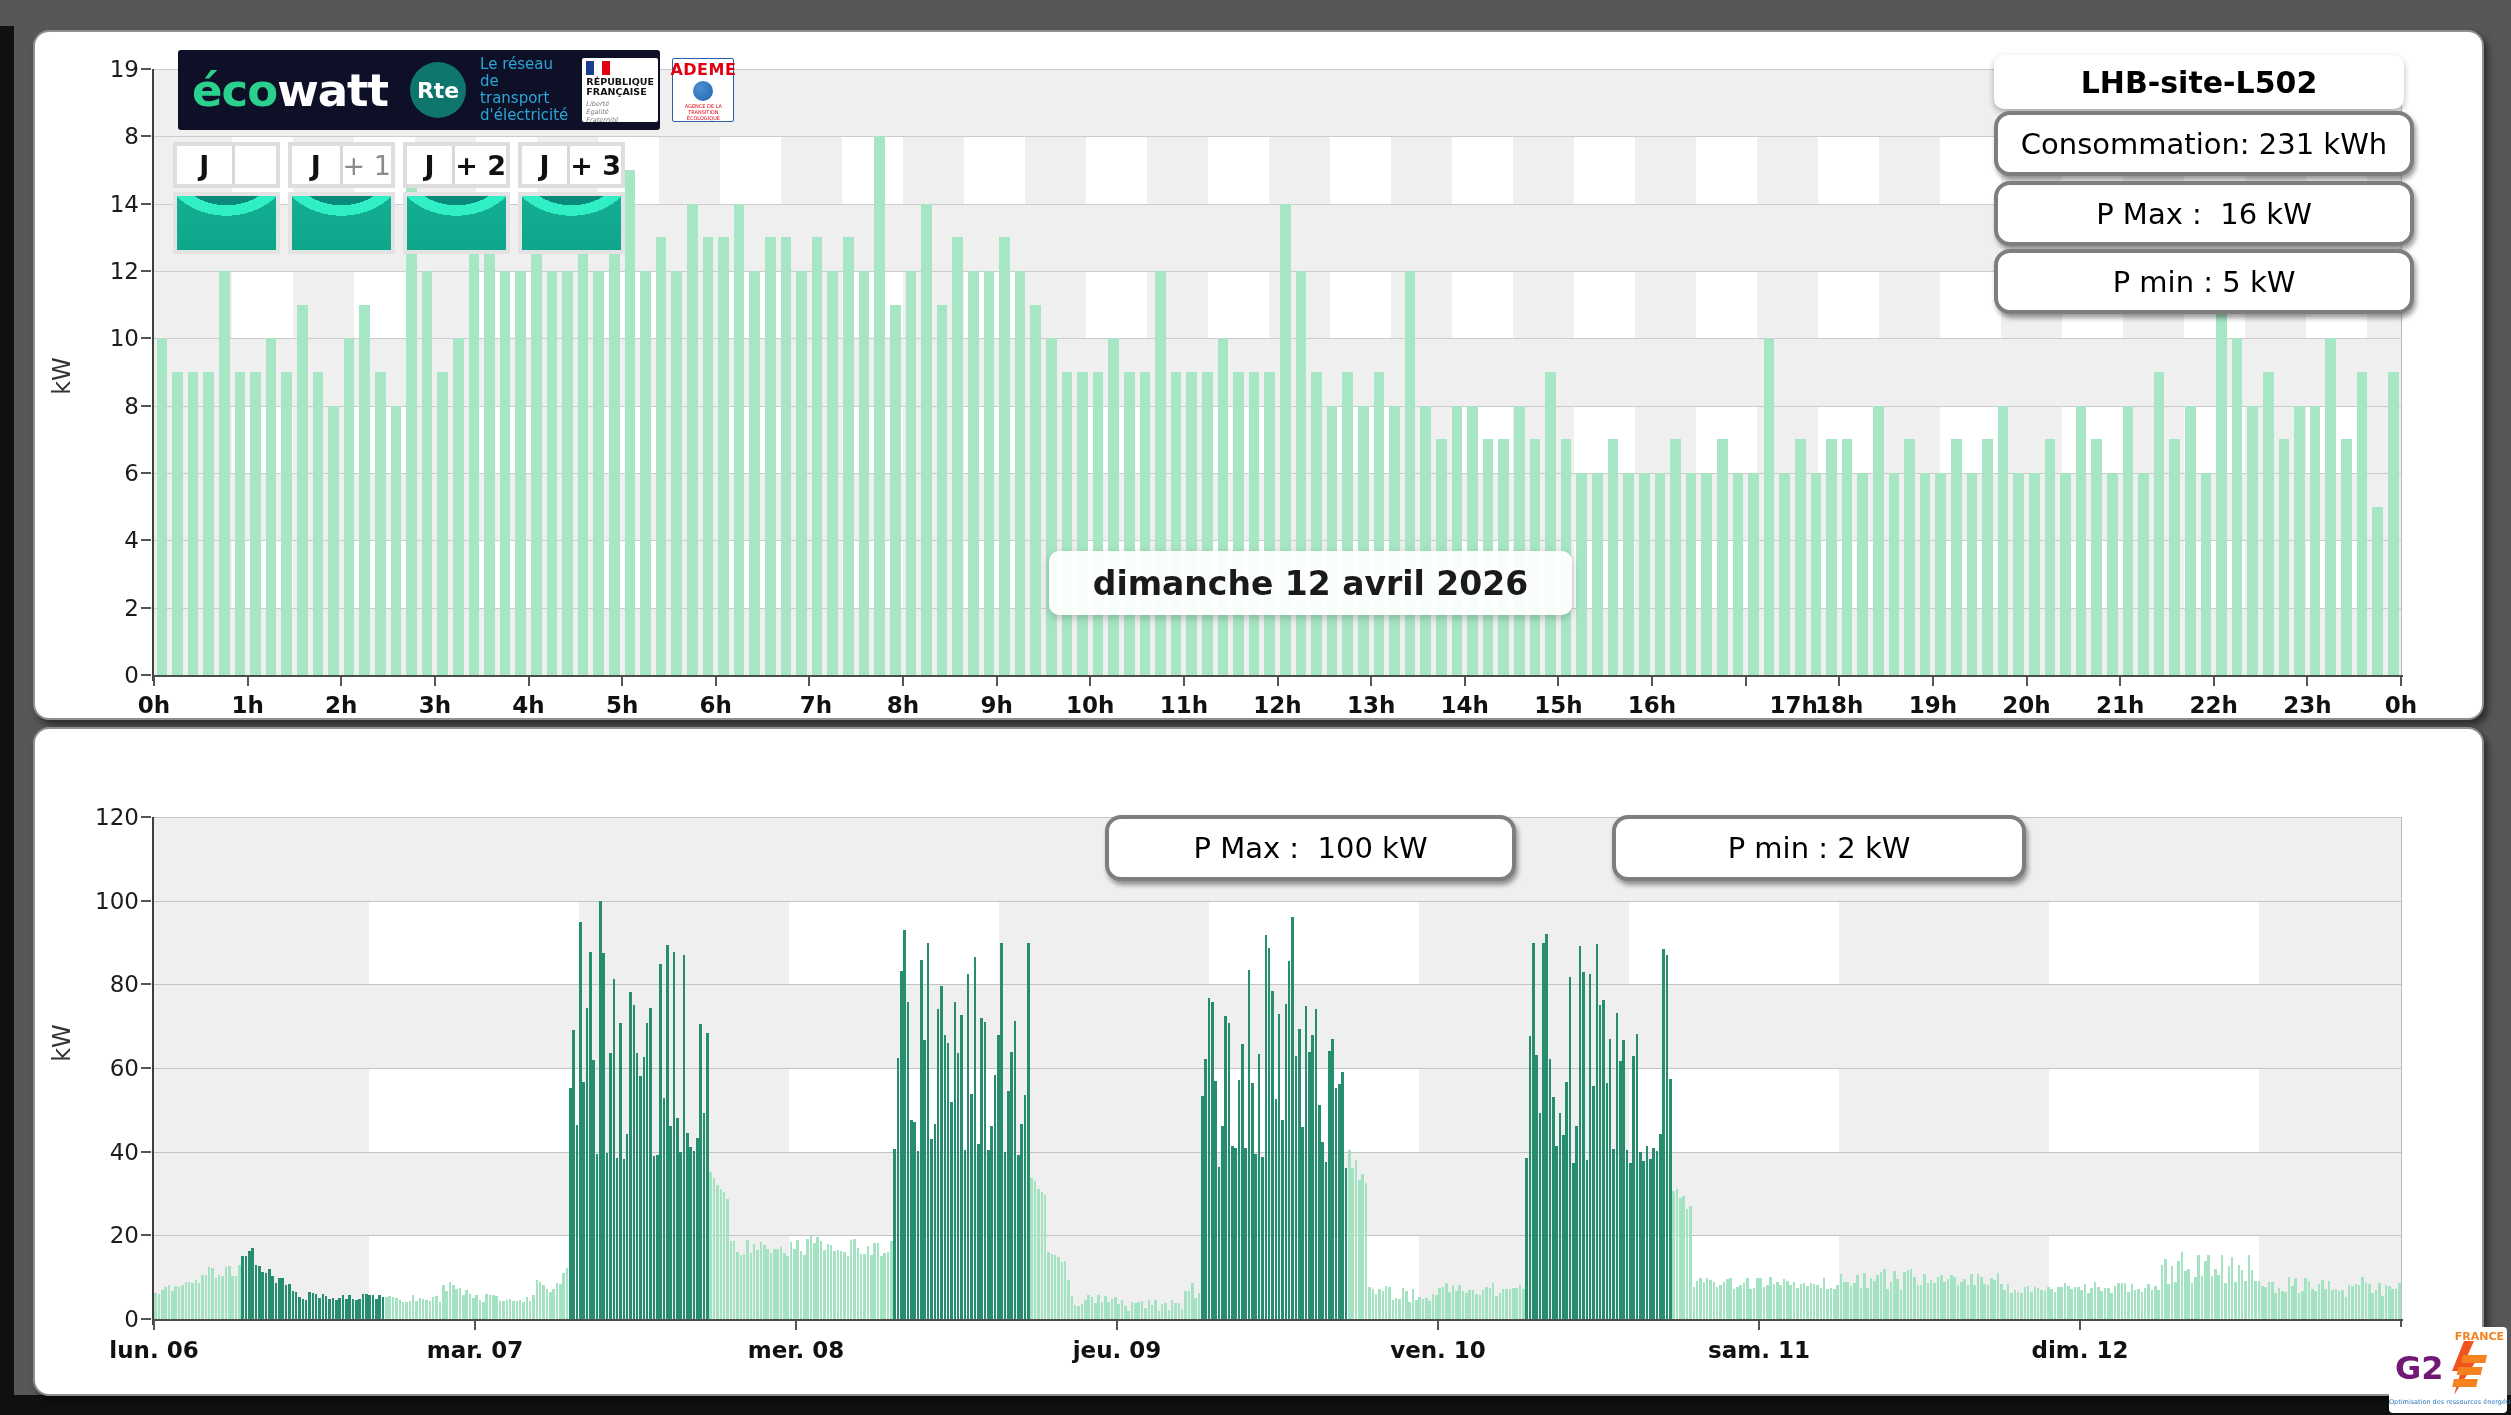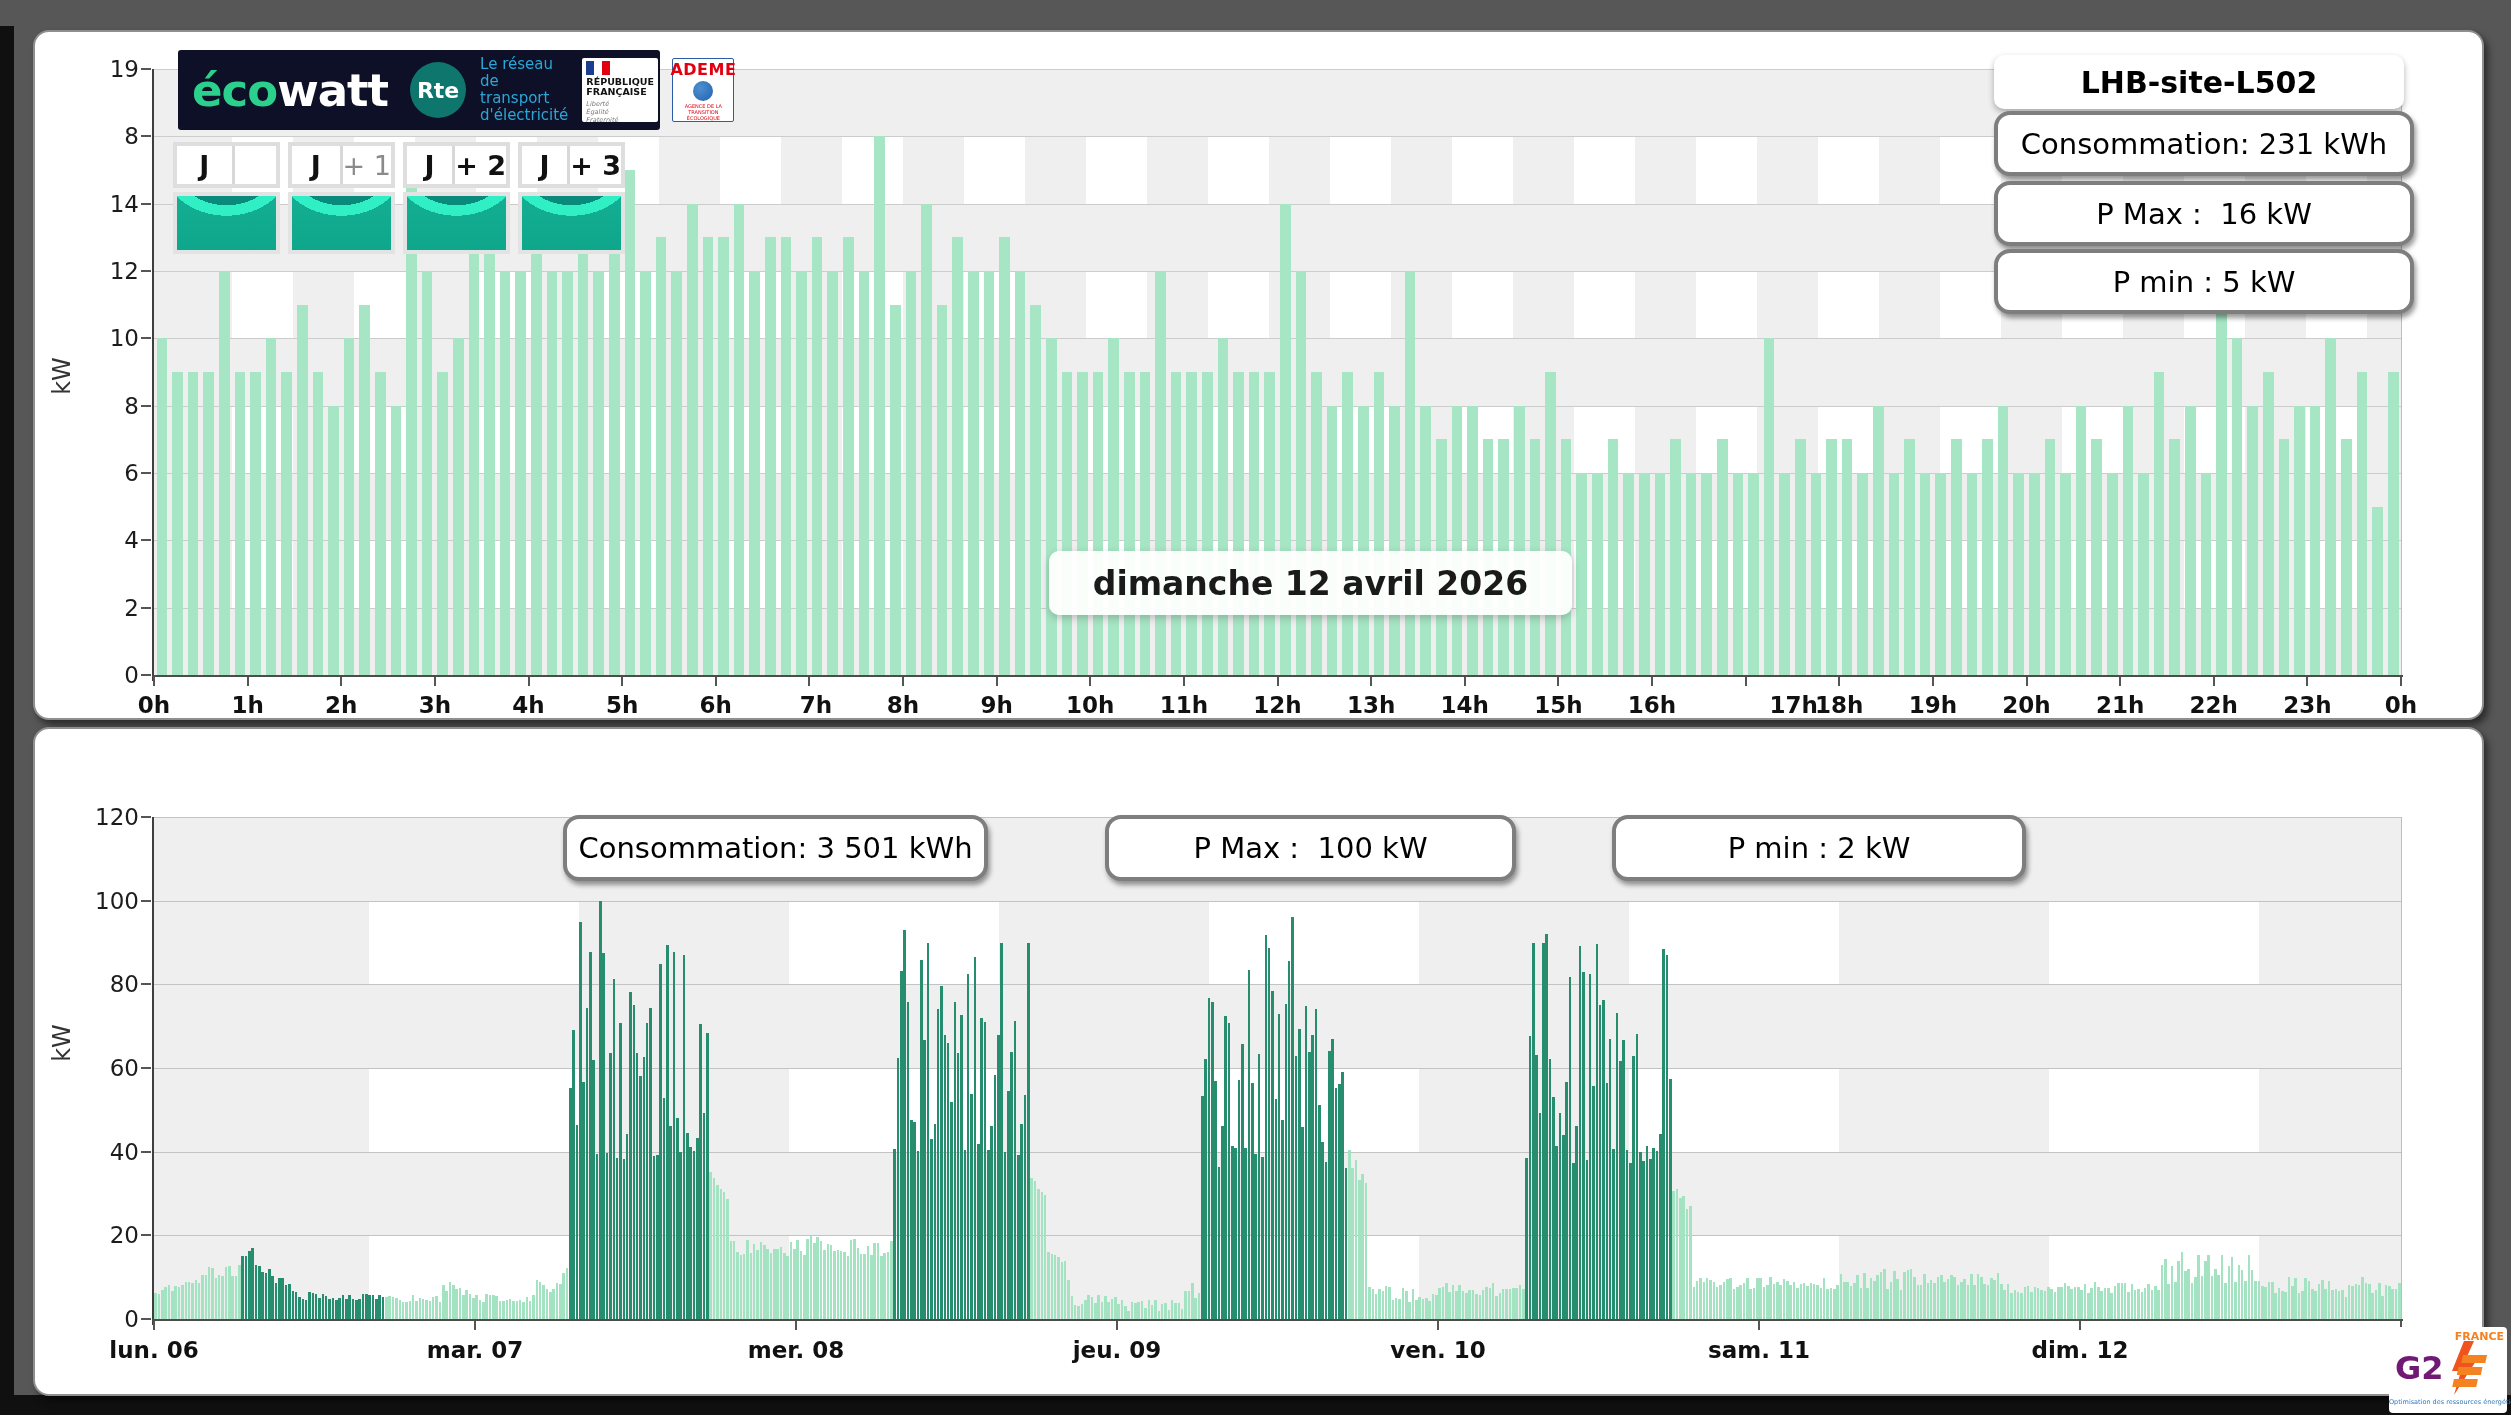--- a/index.html
+++ b/index.html
@@ -1110,21 +1110,20 @@
       <div class="xtickmark" style="left: 1082px;"></div>
       <div class="xlab" style="left: 1403px;">ven. 10</div>
       <div class="xtickmark" style="left: 1403px;"></div>
       <div class="xlab" style="left: 1724px;">sam. 11</div>
       <div class="xtickmark" style="left: 1724px;"></div>
       <div class="xlab" style="left: 2045px;">dim. 12</div>
       <div class="xtickmark" style="left: 2045px;"></div>
       <div class="xtickmark" style="left: 2366px;"></div>
     </div>
 
-  <div class="stat-box sb-conso">Consommation: 3 501 kWh</div>
   <div class="stat-box sb-pmax">P Max :  100 kW</div>
   <div class="stat-box sb-pmin">P min : 2 kW</div>
 </section>
 
 <div class="g2-logo">
   <div class="g2-row">
     <span class="g2-name">G2</span>
     <svg width="46" height="54" viewBox="0 0 46 54">
       <polygon points="20,0 8,30 17,30 10,54 32,20 21,20 30,0" fill="#f0541e"></polygon>
       <rect x="22" y="14" width="24" height="8" fill="#f58220" transform="skewX(-12)"></rect>

